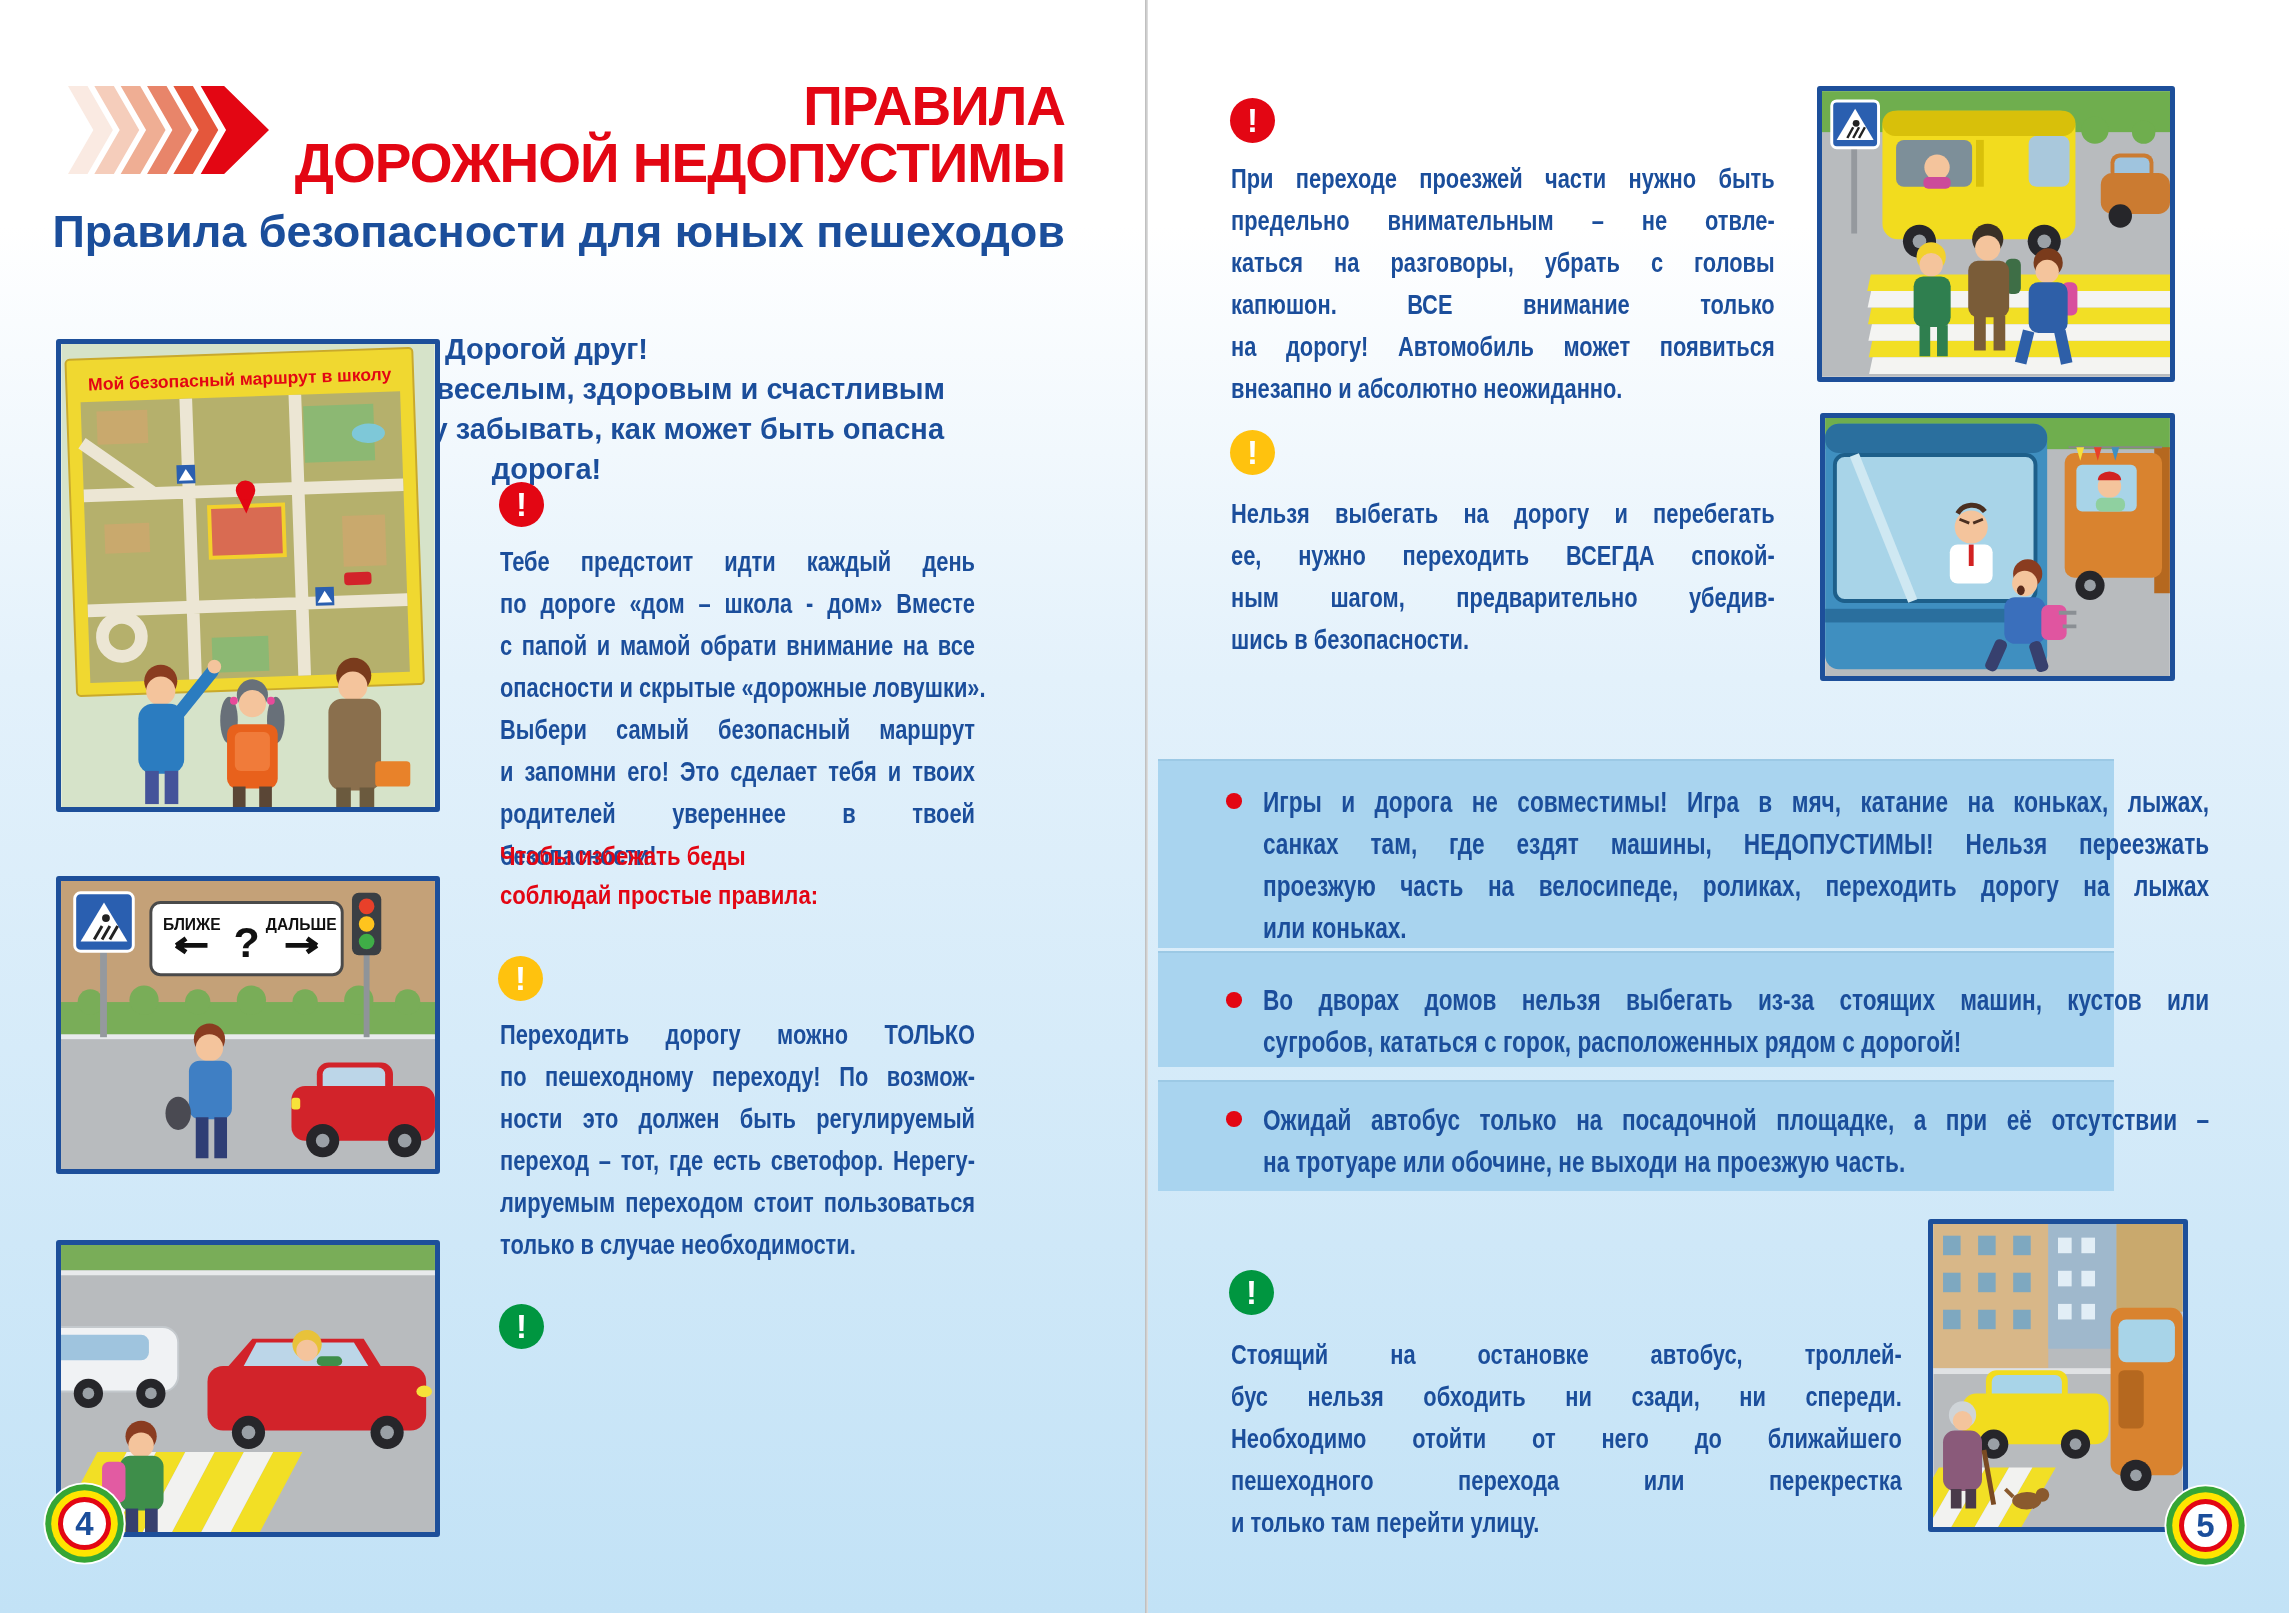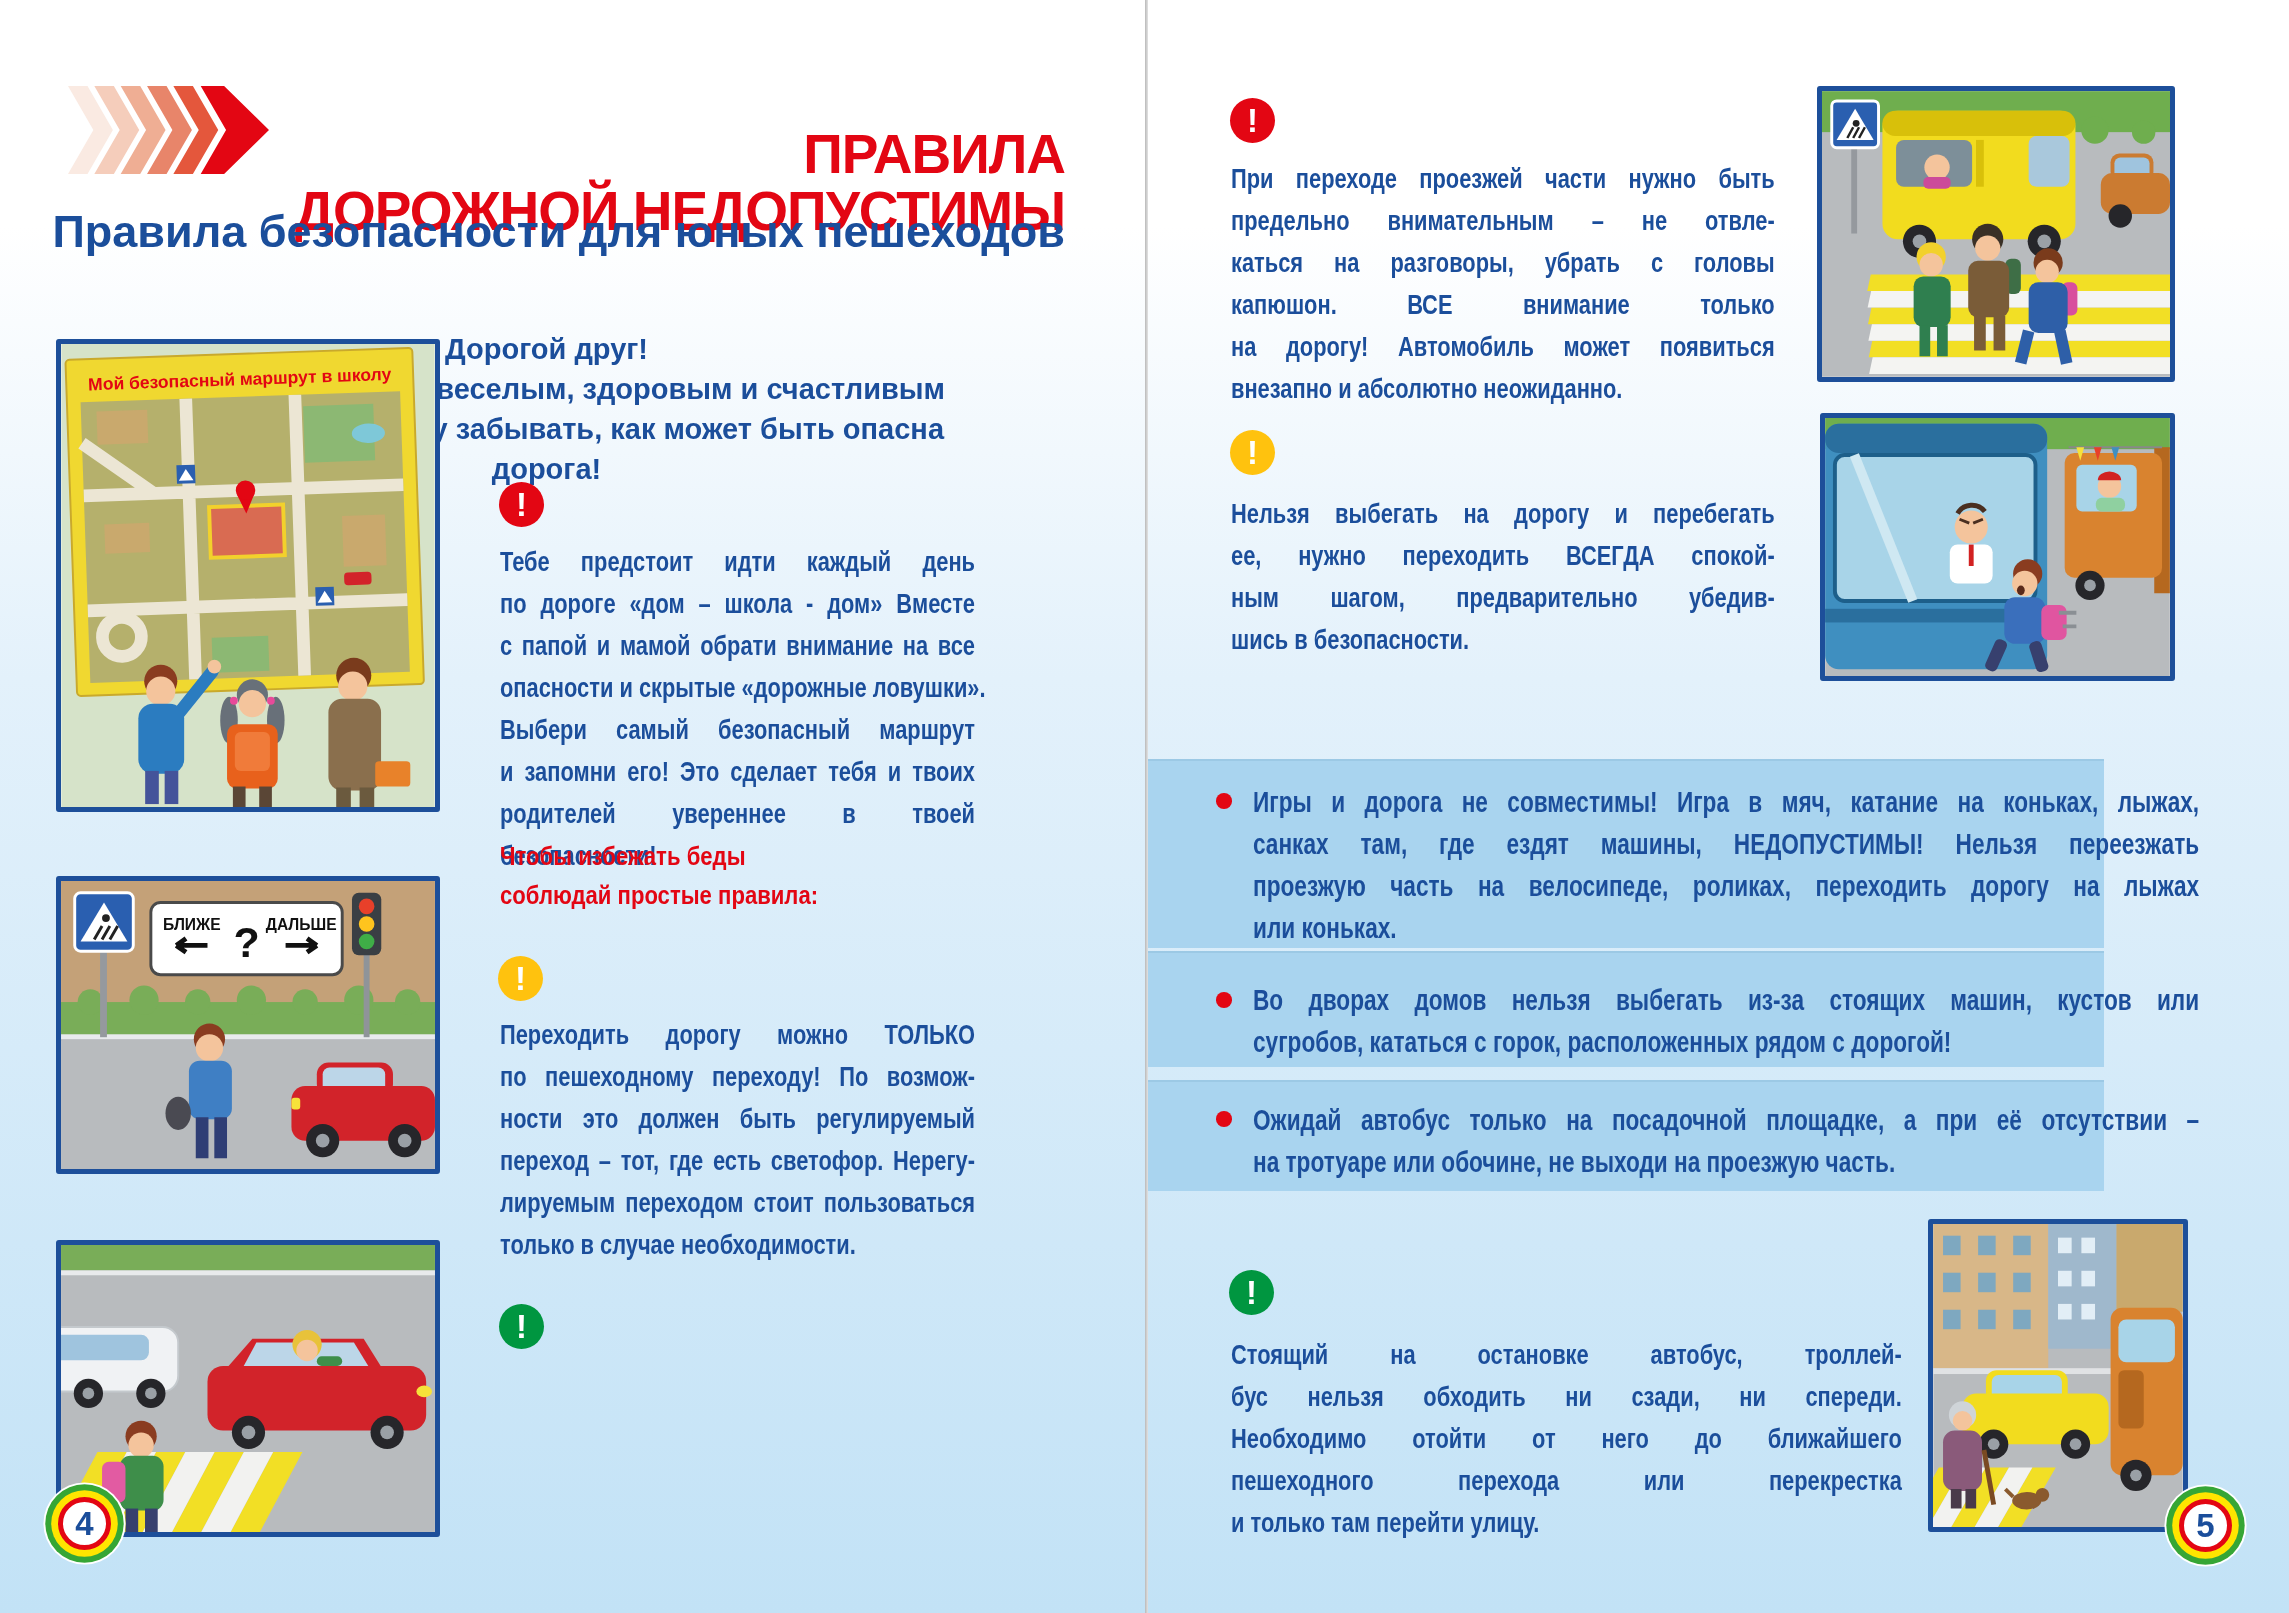--- a/index.html
+++ b/index.html
@@ -6,41 +6,41 @@
   .canvas{position:relative;width:2290px;height:1613px;overflow:hidden;
           font-family:"Liberation Sans",sans-serif;background:#fff;}
   .page{position:absolute;top:0;height:1613px;
         background:linear-gradient(180deg,#ffffff 0%,#ffffff 14%,#e3f1fb 42%,#c2e2f6 100%);}
   .page.left{left:0;width:1145px;}
   .page.right{left:1148px;width:1142px;}
   .divider{position:absolute;left:1145px;top:0;width:2.9px;height:1613px;
            background:linear-gradient(90deg,#b9b9b9,#e3e3e3);}
   
   .title{position:absolute;text-align:right;color:#e30613;font-weight:bold;
-         font-size:55px;line-height:57px;letter-spacing:-1px;white-space:nowrap;margin-top:48px;}
+         font-size:55px;line-height:57px;letter-spacing:-1px;white-space:nowrap;}
   .subtitle{position:absolute;text-align:right;color:#1b4e9b;font-weight:bold;
             font-size:45px;line-height:45px;white-space:nowrap;}
   .intro{position:absolute;color:#1b4e9b;font-weight:bold;font-size:29px;line-height:40px;}
   .intro .ln{text-align:center;text-align-last:center;}
   .para{position:absolute;color:#1b4e9b;font-weight:bold;font-size:28px;line-height:42px;}
   .para .inner{transform:scaleX(0.78);transform-origin:0 0;}
   .ln{text-align:justify;text-align-last:justify;white-space:nowrap;}
   .ln.last{text-align-last:auto;white-space:normal;}
   .heading{position:absolute;color:#e30613;font-weight:bold;font-size:26px;line-height:39px;}
   .heading .inner{transform:scaleX(0.85);transform-origin:0 0;width:507px;}
   .heading .ln{text-align:left;text-align-last:left;}
   
   .ic{position:absolute;width:45px;height:45px;border-radius:50%;color:#fff;
       font-size:33px;font-weight:bold;text-align:center;line-height:45px;}
   .ic.red{background:#e30613;} .ic.yellow{background:#ffc20e;} .ic.green{background:#009640;}
   
   .frame{position:absolute;border:5.9px solid #1d4f9a;border-radius:2.9px;background:#fff;overflow:hidden;}
   .frame svg{display:block;}
   
-  .band{position:absolute;left:0;width:956px;background:#a9d4ef;border-top:2px solid #9cc9e5;}
+  .band{position:absolute;left:10px;width:956px;background:#a9d4ef;border-top:2px solid #9cc9e5;}
   .band .dot{position:absolute;left:68px;width:15.6px;height:15.6px;border-radius:50%;background:#e30613;}
   .band .btext{position:absolute;left:105px;color:#1b4e9b;font-weight:bold;
                font-size:29px;line-height:42px;width:946px;}
   .band .btext .inner{width:1213px;transform:scaleX(0.78);transform-origin:0 0;}
   
   .badge{position:absolute;width:43px;height:43px;background:#fff;border:5.9px solid #e30613;
          border-radius:50%;box-shadow:0 0 0 6.8px #ffe500,0 0 0 12.7px #36a635,0 0 0 14.6px #ffffff;
          color:#1b4e9b;font-size:33px;font-weight:bold;text-align:center;line-height:43px;z-index:5;}
   .stray{position:absolute;color:#1b4e9b;font-weight:bold;font-size:29px;}
   svg text{font-family:"Liberation Sans",sans-serif;}

